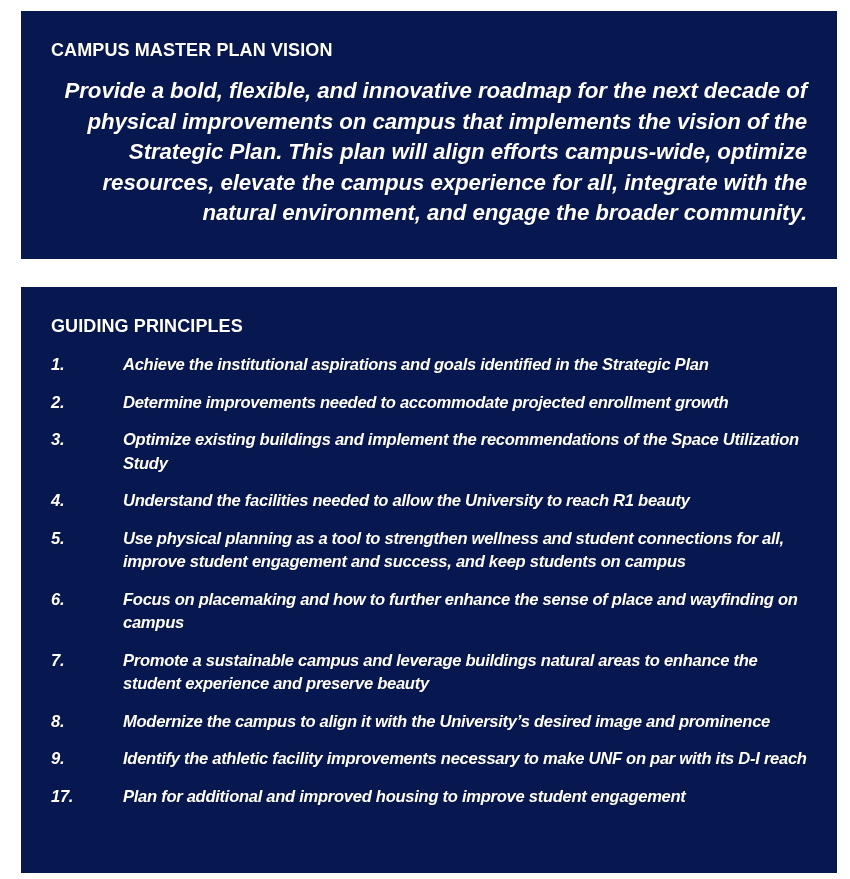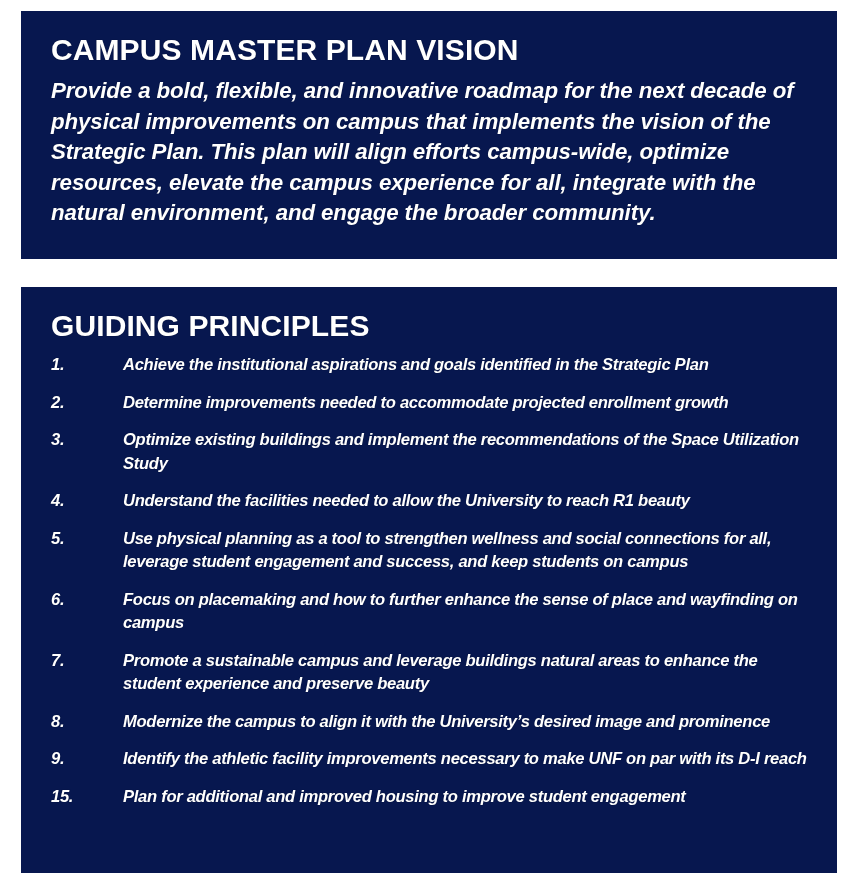--- a/index.html
+++ b/index.html
@@ -1,37 +1,37 @@
 <!DOCTYPE html>
 <html><head>
 <meta charset="utf-8">
 <style>
   html, body { margin: 0; padding: 0; background: #ffffff; }
   body { width: 850px; height: 879px; position: relative; overflow: hidden;
          font-family: "Liberation Sans", "DejaVu Sans", sans-serif; color: #ffffff; }
   .panel { position: absolute; left: 21px; width: 816px; background: #07174f; box-sizing: border-box; }
   #vision { top: 11px; height: 248px; padding: 26px 30px 0 30px; }
   #principles { top: 287px; height: 586px; padding: 26px 30px 16px 30px; }
-  .heading { font-weight: bold; font-size: 30px; letter-spacing: 0.1px; margin: 0; line-height: 26px;
+  .heading { font-weight: bold; font-size: 18px; letter-spacing: 0.1px; margin: 0; line-height: 26px;
              text-shadow: 0 0 1px rgba(0,0,0,0.5); }
   .vision-text { font-style: italic; font-weight: bold; font-size: 22.3px; line-height: 30.5px; margin-top: 13px;
                  letter-spacing: -0.1px; text-shadow: 0 0 1px rgba(0,0,0,0.5); }
   ol.principles-list { list-style: none; margin: 14px 0 0 0; padding: 0; }
   ol.principles-list li { display: flex; font-style: italic; font-weight: bold; font-size: 16.6px;
                           line-height: 23.5px; margin-bottom: 14px; text-shadow: 0 0 1px rgba(0,0,0,0.5);
                           letter-spacing: -0.3px; }
   .num { width: 32px; flex: 0 0 32px; }
   .txt { flex: 1; margin-left: 40px; }
 </style>
 </head>
 <body>
 
 <section class="panel" id="vision">
   <h2 class="heading">CAMPUS MASTER PLAN VISION</h2>
-  <p class="vision-text" style="margin-bottom:0;">Provide a bold, flexible, and innovative roadmap for the next decade of physical improvements on campus that implements the vision of the Strategic Plan. This plan will align efforts campus-wide, optimize resources, elevate the campus experience for all, integrate with the natural environment, and engage the broader community.</p>
+  <p class="vision-text" style="margin-bottom:0;text-align:right;">Provide a bold, flexible, and innovative roadmap for the next decade of physical improvements on campus that implements the vision of the Strategic Plan. This plan will align efforts campus-wide, optimize resources, elevate the campus experience for all, integrate with the natural environment, and engage the broader community.</p>
 </section>
 
 <section class="panel" id="principles">
   <h2 class="heading">GUIDING PRINCIPLES</h2>
   <ol class="principles-list">
     <li>
         <span class="num">1.</span>
         <span class="txt">Achieve the institutional aspirations and goals identified in the Strategic Plan</span>
       </li>
     <li>
@@ -41,36 +41,36 @@
     <li>
         <span class="num">3.</span>
         <span class="txt">Optimize existing buildings and implement the recommendations of the Space Utilization Study</span>
       </li>
     <li>
         <span class="num">4.</span>
         <span class="txt">Understand the facilities needed to allow the University to reach R1 beauty</span>
       </li>
     <li>
         <span class="num">5.</span>
-        <span class="txt">Use physical planning as a tool to strengthen wellness and social connections for all, leverage student engagement and success, and keep students on campus</span>
+        <span class="txt">Use physical planning as a tool to strengthen wellness and student connections for all, improve student engagement and success, and keep students on campus</span>
       </li>
     <li>
         <span class="num">6.</span>
         <span class="txt">Focus on placemaking and how to further enhance the sense of place and wayfinding on campus</span>
       </li>
     <li>
         <span class="num">7.</span>
         <span class="txt">Promote a sustainable campus and leverage buildings natural areas to enhance the student experience and preserve beauty</span>
       </li>
     <li>
         <span class="num">8.</span>
         <span class="txt">Modernize the campus to align it with the University’s desired image and prominence</span>
       </li>
     <li>
         <span class="num">9.</span>
         <span class="txt">Identify the athletic facility improvements necessary to make UNF on par with its D-I reach</span>
       </li>
     <li>
-        <span class="num">15.</span>
+        <span class="num">17.</span>
         <span class="txt">Plan for additional and improved housing to improve student engagement</span>
       </li>
   </ol>
 </section>
 
 </body></html>

